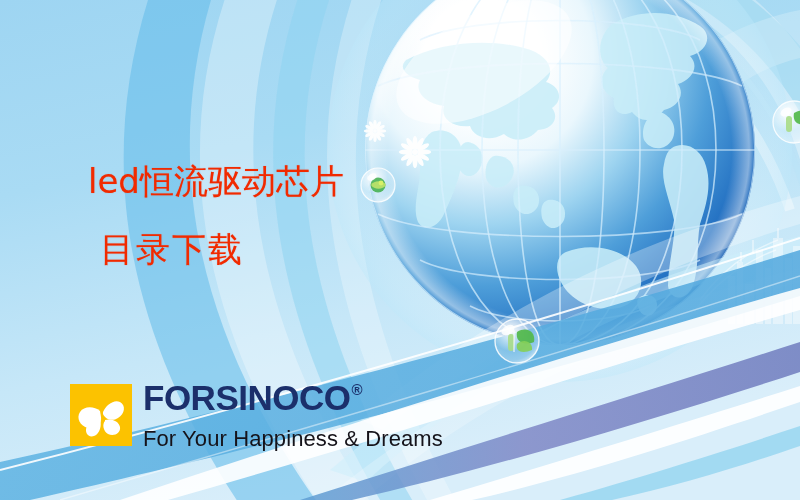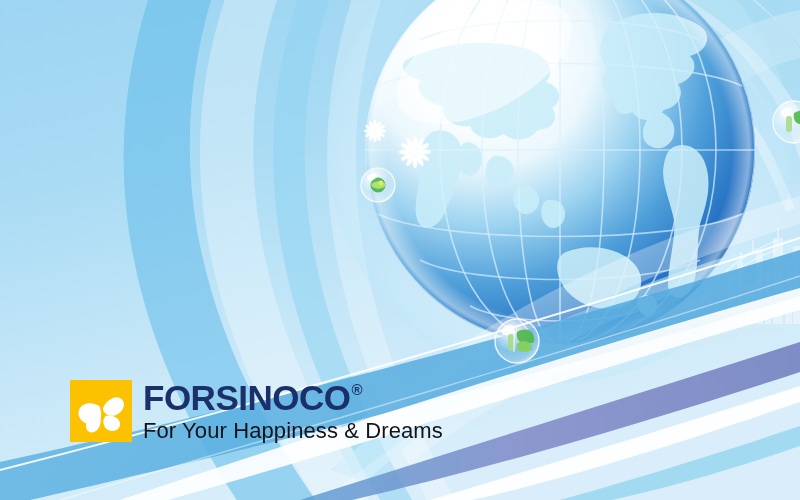--- a/index.html
+++ b/index.html
@@ -62,20 +62,21 @@
     height: 62px;
     background: #fcc200;
     flex: 0 0 auto;
     position: relative;
   }
   .logo-text {
     margin-left: 11px;
     display: flex;
     flex-direction: column;
     justify-content: center;
+    gap: 8px;
   }
   .logo-word {
     font-family: "Liberation Sans", "DejaVu Sans", sans-serif;
     font-weight: bold;
     font-size: 35px;
     color: #1b2f6b;
     letter-spacing: -0.5px;
     line-height: 1;
     display: flex;
     align-items: flex-start;
@@ -343,20 +344,22 @@
         <circle cx="794" cy="122" r="21" fill="url(#gBubble)" stroke="#ffffff" stroke-opacity="0.85" stroke-width="1.3"></circle>
         <rect x="786" y="116" width="6" height="16" rx="3" fill="#a9dc86" opacity="0.9"></rect>
         <path d="M 794,113 C 804,107 812,113 810,123 C 800,127 792,123 794,113 Z" fill="#53b84a" opacity="0.92"></path>
         <ellipse cx="786" cy="112" rx="6" ry="4" fill="#ffffff" opacity="0.8" transform="rotate(-30 786 112)"></ellipse>
       </g>
 
     </g>
   </svg>
 
   <div class="headline">
+    <span class="headline-line1">led恒流驱动芯片</span>
+    <span class="headline-line2">目录下载</span>
   </div>
 
   <div class="logo">
     <div class="logo-mark">
       <svg width="62" height="62" viewBox="0 0 62 62" xmlns="http://www.w3.org/2000/svg">
         <g fill="#ffffff">
           <path d="M 30,27 C 24,22 14,22 10,28 C 6,34 10,42 18,44 C 26,46 32,40 31,33 Z"></path>
           <path d="M 33,28 C 36,21 44,15 50,18 C 56,21 55,30 48,34 C 42,38 35,35 33,30 Z"></path>
           <path d="M 35,36 C 41,34 49,37 50,43 C 51,49 44,53 38,50 C 33,47 32,40 35,37 Z"></path>
           <path d="M 30,35 C 32,41 30,50 24,52 C 18,54 14,48 17,42 C 20,37 27,34 30,36 Z"></path>

